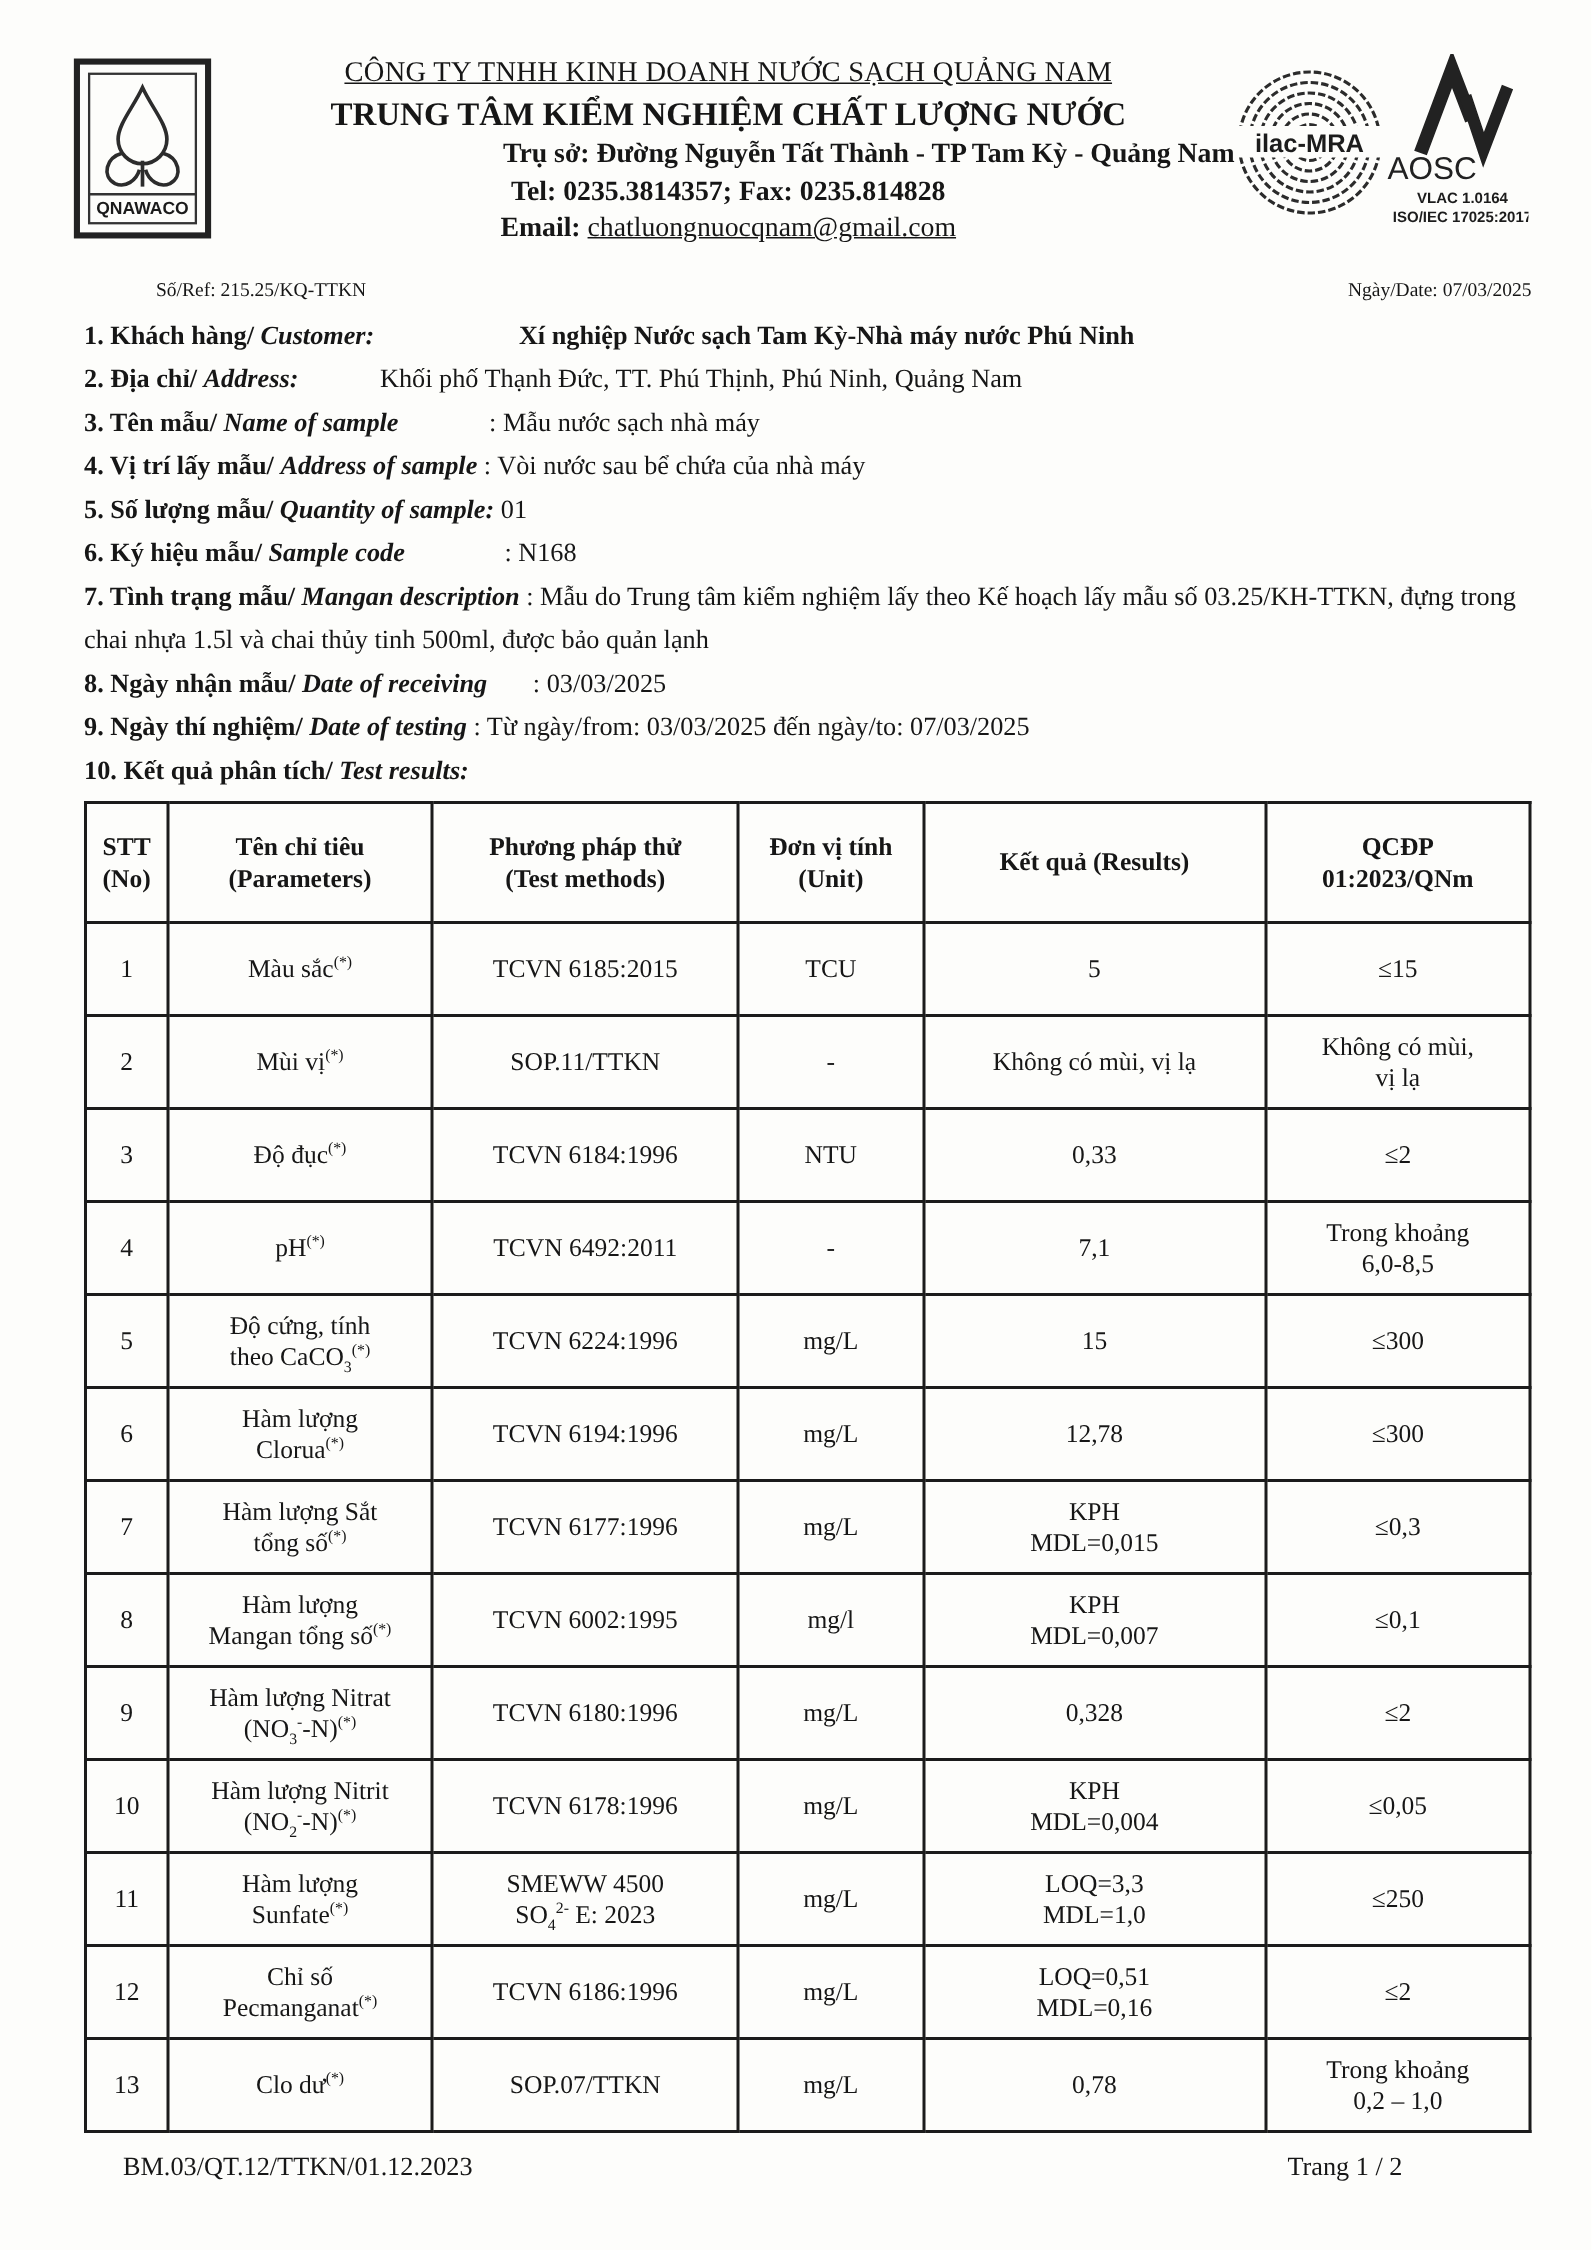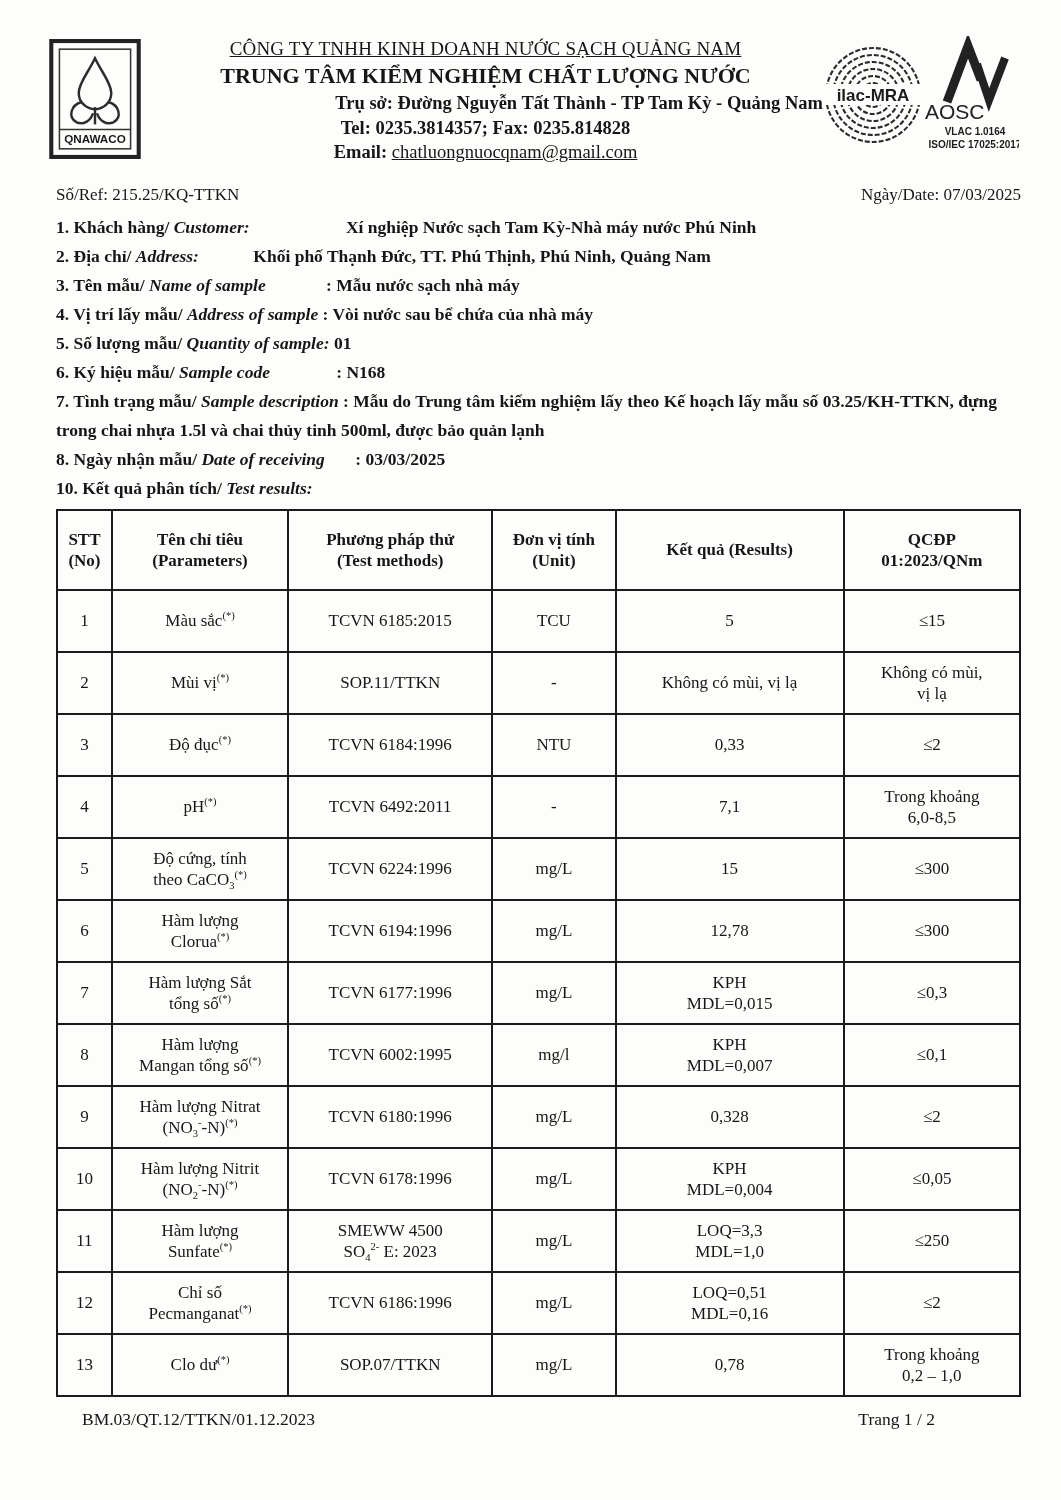--- a/index.html
+++ b/index.html
@@ -19,30 +19,30 @@
   .hdr-center{flex:1;text-align:center;line-height:1.34;padding-top:6px;}
   .h-company{font-size:19px;letter-spacing:.2px;text-decoration:underline;}
   .h-center{font-size:22px;font-weight:bold;}
   .h-addr{font-size:18.5px;font-weight:bold;text-align:right;}
   .h-tel{font-size:18.5px;font-weight:bold;}
   .h-email{font-size:18.5px;}
   .h-email b{font-weight:bold;}
   .email-u{text-decoration:underline;}
   .certs{flex:0 0 198px;display:flex;align-items:center;gap:0;padding-top:6px;}
   
-  .refline{display:flex;justify-content:space-between;font-size:17px;margin-top:20px;}
+  .refline{display:flex;justify-content:space-between;font-size:13px;margin-top:20px;margin-left:48px;}
   
   .title-block{text-align:center;margin-top:2px;line-height:1.3;}
   .title-vi{font-size:20.5px;font-weight:bold;}
   .title-en{font-size:18.5px;font-weight:bold;}
   
   .info{margin-top:8px;font-size:17.5px;line-height:29px;}
   .info .item b{font-weight:bold;}
   .info .item .le{font-weight:bold;font-style:italic;}
-  .info .item .val{font-weight:bold;}
+  .info .item .val{font-weight:normal;}
   .info .item:nth-child(1) .val{margin-left:92px;font-weight:bold;}
   .info .item:nth-child(2) .val{margin-left:50px;}
   .info .item:nth-child(3) .val{margin-left:56px;}
   .info .item:nth-child(6) .val{margin-left:62px;}
   .info .item:nth-child(8) .val{margin-left:26px;}
   
   table.results{width:100%;border-collapse:collapse;margin-top:6px;font-size:17px;text-align:center;table-layout:fixed;}
   table.results th,table.results td{
     border:2px solid #1b1b1b;
     padding:4px 6px;
@@ -117,22 +117,23 @@
   </div>
 
 
   <div class="info" id="info-list">
       <div class="item"><b class="lv">1. Khách hàng/</b> <span class="le">Customer:</span><span class="val"> Xí nghiệp Nước sạch Tam Kỳ-Nhà máy nước Phú Ninh</span></div>
       <div class="item"><b class="lv">2. Địa chỉ/</b> <span class="le">Address:</span><span class="val"> Khối phố Thạnh Đức, TT. Phú Thịnh, Phú Ninh, Quảng Nam</span></div>
       <div class="item"><b class="lv">3. Tên mẫu/</b> <span class="le">Name of sample</span><span class="val"> : Mẫu nước sạch nhà máy</span></div>
       <div class="item"><b class="lv">4. Vị trí lấy mẫu/</b> <span class="le">Address of sample</span><span class="val"> : Vòi nước sau bể chứa của nhà máy</span></div>
       <div class="item"><b class="lv">5. Số lượng mẫu/</b> <span class="le">Quantity of sample:</span><span class="val"> 01</span></div>
       <div class="item"><b class="lv">6. Ký hiệu mẫu/</b> <span class="le">Sample code</span><span class="val"> : N168</span></div>
-      <div class="item"><b class="lv">7. Tình trạng mẫu/</b> <span class="le">Sample description</span><span class="val"> : Mẫu do Trung tâm kiểm nghiệm lấy theo Kế hoạch lấy mẫu số 03.25/KH-TTKN, đựng trong chai nhựa 1.5l và chai thủy tinh 500ml, được bảo quản lạnh</span></div>
+      <div class="item"><b class="lv">7. Tình trạng mẫu/</b> <span class="le">Mangan description</span><span class="val"> : Mẫu do Trung tâm kiểm nghiệm lấy theo Kế hoạch lấy mẫu số 03.25/KH-TTKN, đựng trong chai nhựa 1.5l và chai thủy tinh 500ml, được bảo quản lạnh</span></div>
       <div class="item"><b class="lv">8. Ngày nhận mẫu/</b> <span class="le">Date of receiving</span><span class="val"> : 03/03/2025</span></div>
+      <div class="item"><b class="lv">9. Ngày thí nghiệm/</b> <span class="le">Date of testing</span><span class="val"> : Từ ngày/from: 03/03/2025  đến ngày/to: 07/03/2025</span></div>
       <div class="item"><b class="lv">10. Kết quả phân tích/</b> <span class="le">Test results:</span><span class="val"> </span></div>
     </div>
 
   <table class="results">
     <colgroup id="cols">
         <col style="width: 5.7%;">
         <col style="width: 18.3%;">
         <col style="width: 21.2%;">
         <col style="width: 12.8%;">
         <col style="width: 23.7%;">

